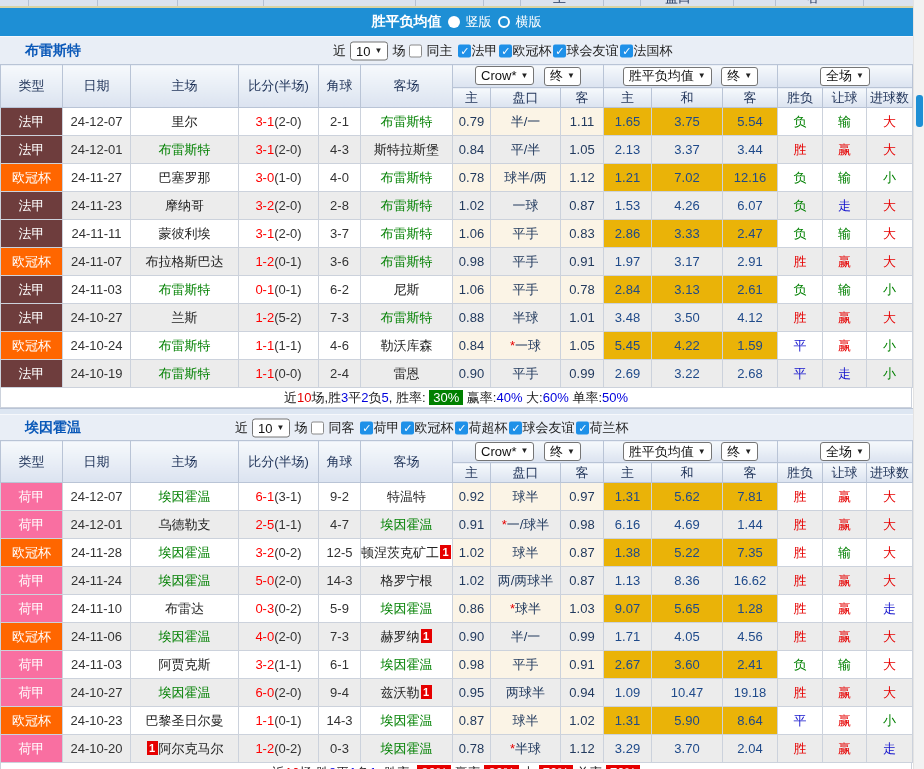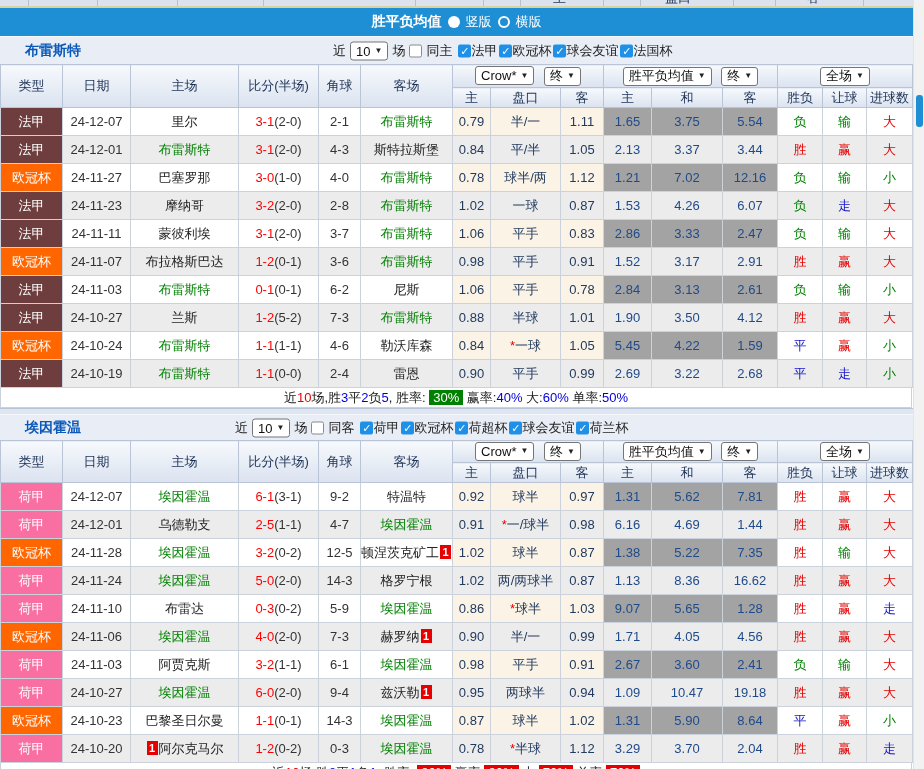--- a/index.html
+++ b/index.html
@@ -40,21 +40,21 @@
   table { width:912px; table-layout:fixed; border-collapse:collapse; }
   th { background:linear-gradient(#f6f9fc, #dbe3f0); color:#1d3157; font-weight:normal; font-size:13px; border:1px solid #b9c4d6; padding:0; }
   .sec1 tr.h1 th { height:23px; } .sec1 tr.h2 th { height:20px; }
   .sec2 tr.h1 th { height:22px; } .sec2 tr.h2 th { height:20px; }
   .grp { vertical-align:middle; }
   .grp .select { margin:0 3px; }
   td { border:1px solid #ccd2dc; padding:0; text-align:center; height:28px; font-size:13px; overflow:hidden; white-space:nowrap; }
   tr.odd td { background:#fff; }
   tr.even td { background:#ececec; }
   tr.odd td.crow { background:#fbf4e6; }
-  tr.odd td.avg { background:#a3a3a3; }
+  tr.odd td.avg { background:#eab308; }
   td.league { color:#fff; }
   td.date, td.corner { color:#333; }
   .tname { color:#222; }
   .tname.green { color:#008000; }
   .ft { color:#ff0000; }
   .ht { color:#333; }
   td.crow { color:#223a5e; }
   td.avg { color:#1f4a8a; }
   td.res.red { color:#e60000; }
   td.res.green { color:#008000; }
@@ -294,21 +294,21 @@
           <tr class="even">
             <td class="league" style="background: rgb(255, 102, 0);">欧冠杯</td>
             <td class="date">24-11-07</td>
             <td class="teamcell"><span class="tname">布拉格斯巴达</span></td>
             <td class="score"><span class="ft">1-2</span><span class="ht">(0-1)</span></td>
             <td class="corner">3-6</td>
             <td class="teamcell"><span class="tname green">布雷斯特</span></td>
             <td class="crow">0.98</td>
             <td class="crow">平手</td>
             <td class="crow">0.91</td>
-            <td class="avg">1.52</td>
+            <td class="avg">1.97</td>
             <td class="avg">3.17</td>
             <td class="avg">2.91</td>
             <td class="res red">胜</td>
             <td class="res red">赢</td>
             <td class="res red">大</td>
           </tr>
           <tr class="odd">
             <td class="league" style="background: rgb(110, 61, 61);">法甲</td>
             <td class="date">24-11-03</td>
             <td class="teamcell"><span class="tname green">布雷斯特</span></td>
@@ -328,21 +328,21 @@
           <tr class="even">
             <td class="league" style="background: rgb(110, 61, 61);">法甲</td>
             <td class="date">24-10-27</td>
             <td class="teamcell"><span class="tname">兰斯</span></td>
             <td class="score"><span class="ft">1-2</span><span class="ht">(5-2)</span></td>
             <td class="corner">7-3</td>
             <td class="teamcell"><span class="tname green">布雷斯特</span></td>
             <td class="crow">0.88</td>
             <td class="crow">半球</td>
             <td class="crow">1.01</td>
-            <td class="avg">1.90</td>
+            <td class="avg">3.48</td>
             <td class="avg">3.50</td>
             <td class="avg">4.12</td>
             <td class="res red">胜</td>
             <td class="res red">赢</td>
             <td class="res red">大</td>
           </tr>
           <tr class="odd">
             <td class="league" style="background: rgb(255, 102, 0);">欧冠杯</td>
             <td class="date">24-10-24</td>
             <td class="teamcell"><span class="tname green">布雷斯特</span></td>

